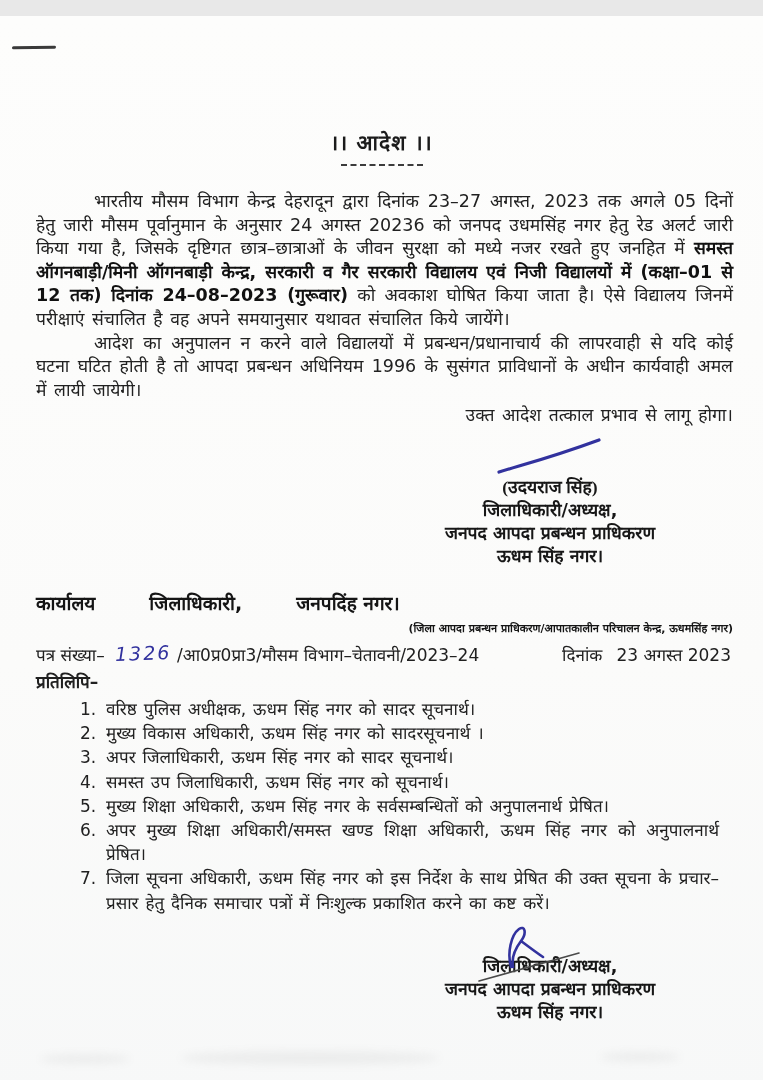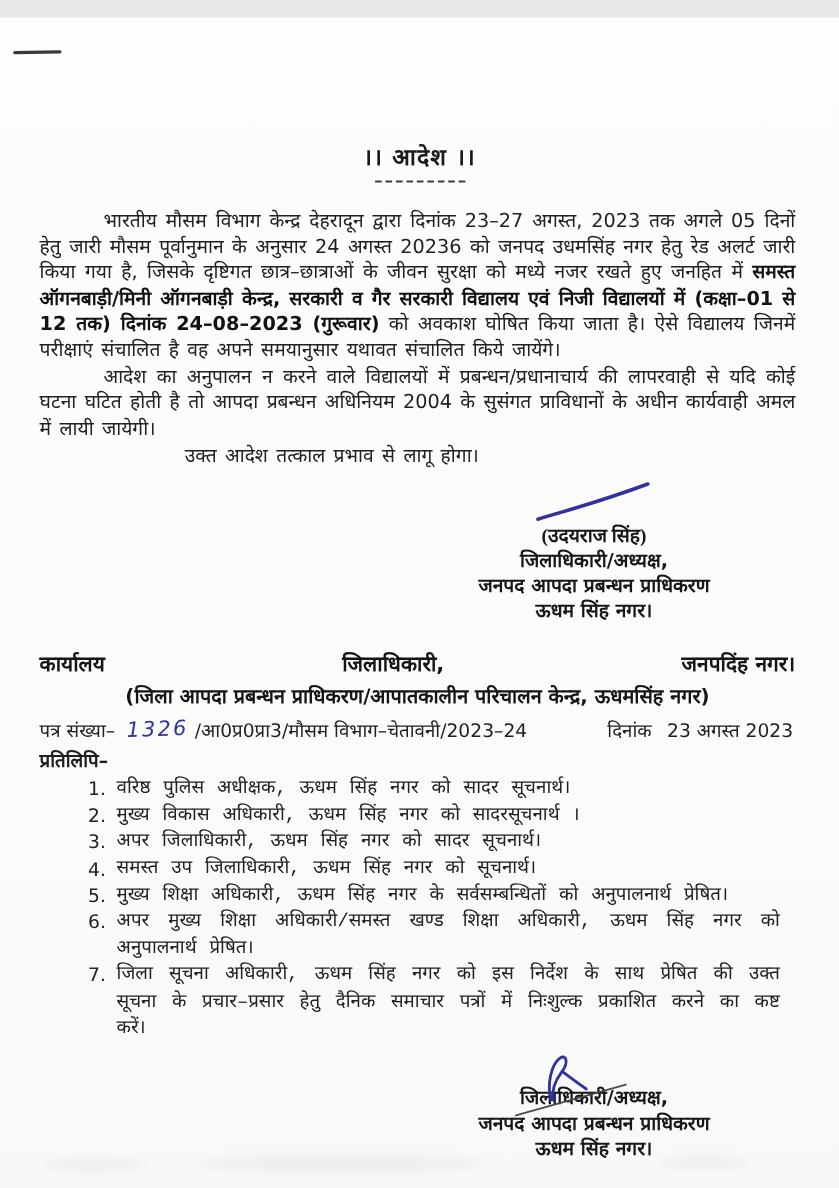--- a/index.html
+++ b/index.html
@@ -32,59 +32,59 @@
     font-weight: bold;
     color: #1b1b1b;
     letter-spacing: 1px;
   }
   .title-underline {
     width: 82px;
     margin: 8px auto 0 auto;
     border-bottom: 2.5px dashed #3c3c3c;
   }
 
-  .content { padding: 0 40px 0 36px; }
+  .content { padding: 0 30px 0 36px; }
 
   .para {
     margin-top: 0;
     font-size: 17.5px;
     line-height: 23.6px;
     text-align: justify;
     color: #212121;
     word-spacing: 2px;
   }
   .para.indent { text-indent: 58px; }
   .p1 { margin-top: 24px; }
   .p1 strong, .para b { color: #111; }
-  .p3 { margin-left: 132px; text-align: left; margin-top: 2px; }
+  .p3 { margin-left: 132px; text-align: right; margin-top: 2px; }
 
   
   .sig-block {
     width: 290px;
     margin-left: auto;
     margin-right: 38px;
     text-align: center;
     font-weight: bold;
     color: #171717;
     font-size: 17.5px;
     line-height: 23px;
   }
   .sig-top { margin-top: 6px; }
   .sig-stroke-wrap { height: 40px; position: relative; }
   .sig-stroke-wrap svg { position: absolute; left: 90px; top: 2px; }
   .sig-name { margin-top: 2px; font-family: Liberation Serif, serif; }
 
   .office-head { margin-top: 22px; text-align: center; font-weight: bold; color: #151515; }
   .office-line1 {
     display: flex;
-    justify-content: space-between;
-    column-gap: 40px;
+    justify-content: flex-start;
+    column-gap: 54px;
     font-size: 19px;
   }
-  .office-line2 { margin-top: 4px; font-size: 18px; }
+  .office-line2 { margin-top: 4px; font-size: 11px; text-align: right; }
 
   .ref-line {
     display: flex;
     align-items: baseline;
     margin-top: 8px;
     font-size: 17px;
     color: #202020;
     white-space: nowrap;
   }
   .ref-number {
@@ -104,21 +104,21 @@
 
   .copies-list { margin-top: 4px; margin-left: 44px; }
   .copy-item {
     display: flex;
     font-size: 17px;
     line-height: 24.2px;
     color: #212121;
     word-spacing: 1.5px;
   }
   .copy-num { width: 26px; flex-shrink: 0; }
-  .copy-text { flex: 1; text-align: justify; padding-right: 14px; font-family: Liberation Mono, monospace; }
+  .copy-text { flex: 1; text-align: justify; padding-right: 14px; }
 
   .sig-bottom { margin-top: 40px; position: relative; }
   .sig-bottom .squiggle {
     position: absolute;
     left: 92px; top: -32px;
   }
   .sig-bottom .slash {
     position: absolute;
     left: 70px; top: -6px;
   }
@@ -150,21 +150,21 @@
 
   <div class="title-block">
     <div class="doc-title">।। आदेश ।।</div>
     <div class="title-underline"></div>
   </div>
 
   <div class="content">
 
     <p class="para indent p1"><span>भारतीय मौसम विभाग केन्द्र देहरादून द्वारा दिनांक 23–27 अगस्त, 2023 तक अगले 05 दिनों हेतु जारी मौसम पूर्वानुमान के अनुसार 24 अगस्त 20236 को जनपद उधमसिंह नगर हेतु रेड अलर्ट जारी किया गया है, जिसके दृष्टिगत छात्र–छात्राओं के जीवन सुरक्षा को मध्ये नजर रखते हुए जनहित में </span><strong>समस्त ऑगनबाड़ी/मिनी ऑगनबाड़ी केन्द्र, सरकारी व गैर सरकारी विद्यालय एवं निजी विद्यालयों में (कक्षा–01 से 12 तक) दिनांक 24–08–2023 (गुरूवार)</strong><span> को अवकाश घोषित किया जाता है। ऐसे विद्यालय जिनमें परीक्षाएं संचालित है वह अपने समयानुसार यथावत संचालित किये जायेंगे।</span></p>
 
-    <p class="para indent">आदेश का अनुपालन न करने वाले विद्यालयों में प्रबन्धन/प्रधानाचार्य की लापरवाही से यदि कोई घटना घटित होती है तो आपदा प्रबन्धन अधिनियम 2004 के सुसंगत प्राविधानों के अधीन कार्यवाही अमल में लायी जायेगी।</p>
+    <p class="para indent">आदेश का अनुपालन न करने वाले विद्यालयों में प्रबन्धन/प्रधानाचार्य की लापरवाही से यदि कोई घटना घटित होती है तो आपदा प्रबन्धन अधिनियम 1996 के सुसंगत प्राविधानों के अधीन कार्यवाही अमल में लायी जायेगी।</p>
 
     <p class="para p3">उक्त आदेश तत्काल प्रभाव से लागू होगा।</p>
 
     <div class="sig-block sig-top">
       <div class="sig-stroke-wrap">
         <svg width="110" height="40" viewBox="0 0 110 40">
           <path d="M4 36 C 30 28, 55 22, 104 4" fill="none" stroke="#32329e" stroke-width="3.2" stroke-linecap="round"></path>
         </svg>
       </div>
       <div class="sig-name">(उदयराज सिंह)</div>

